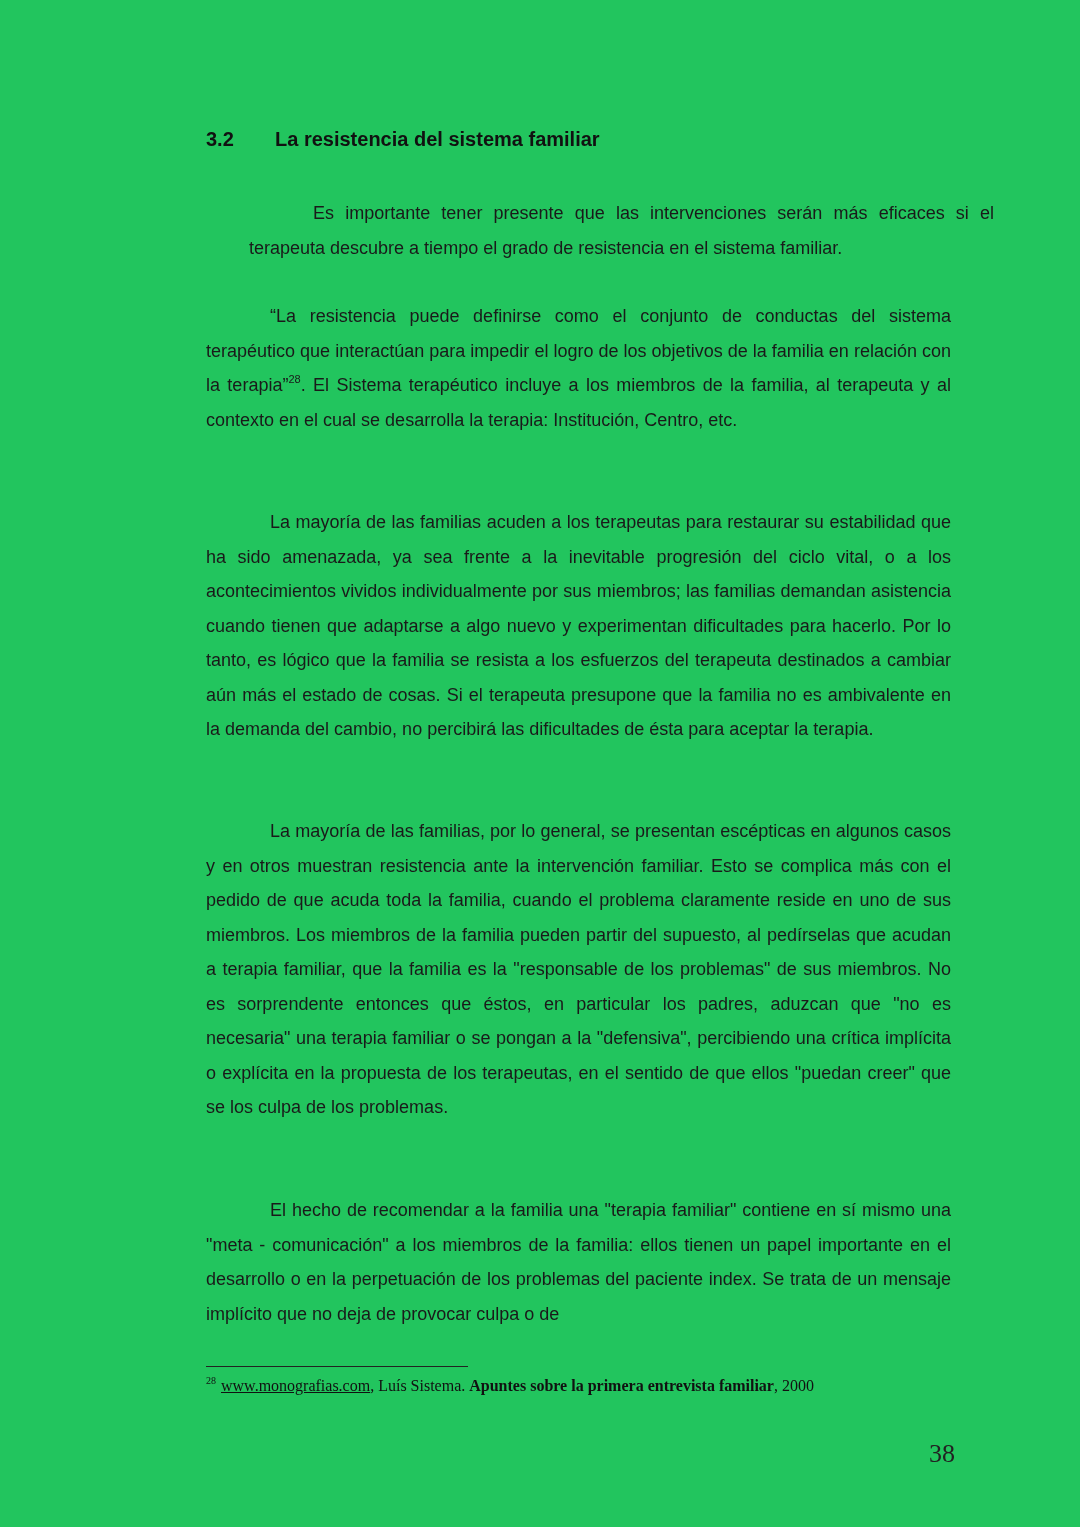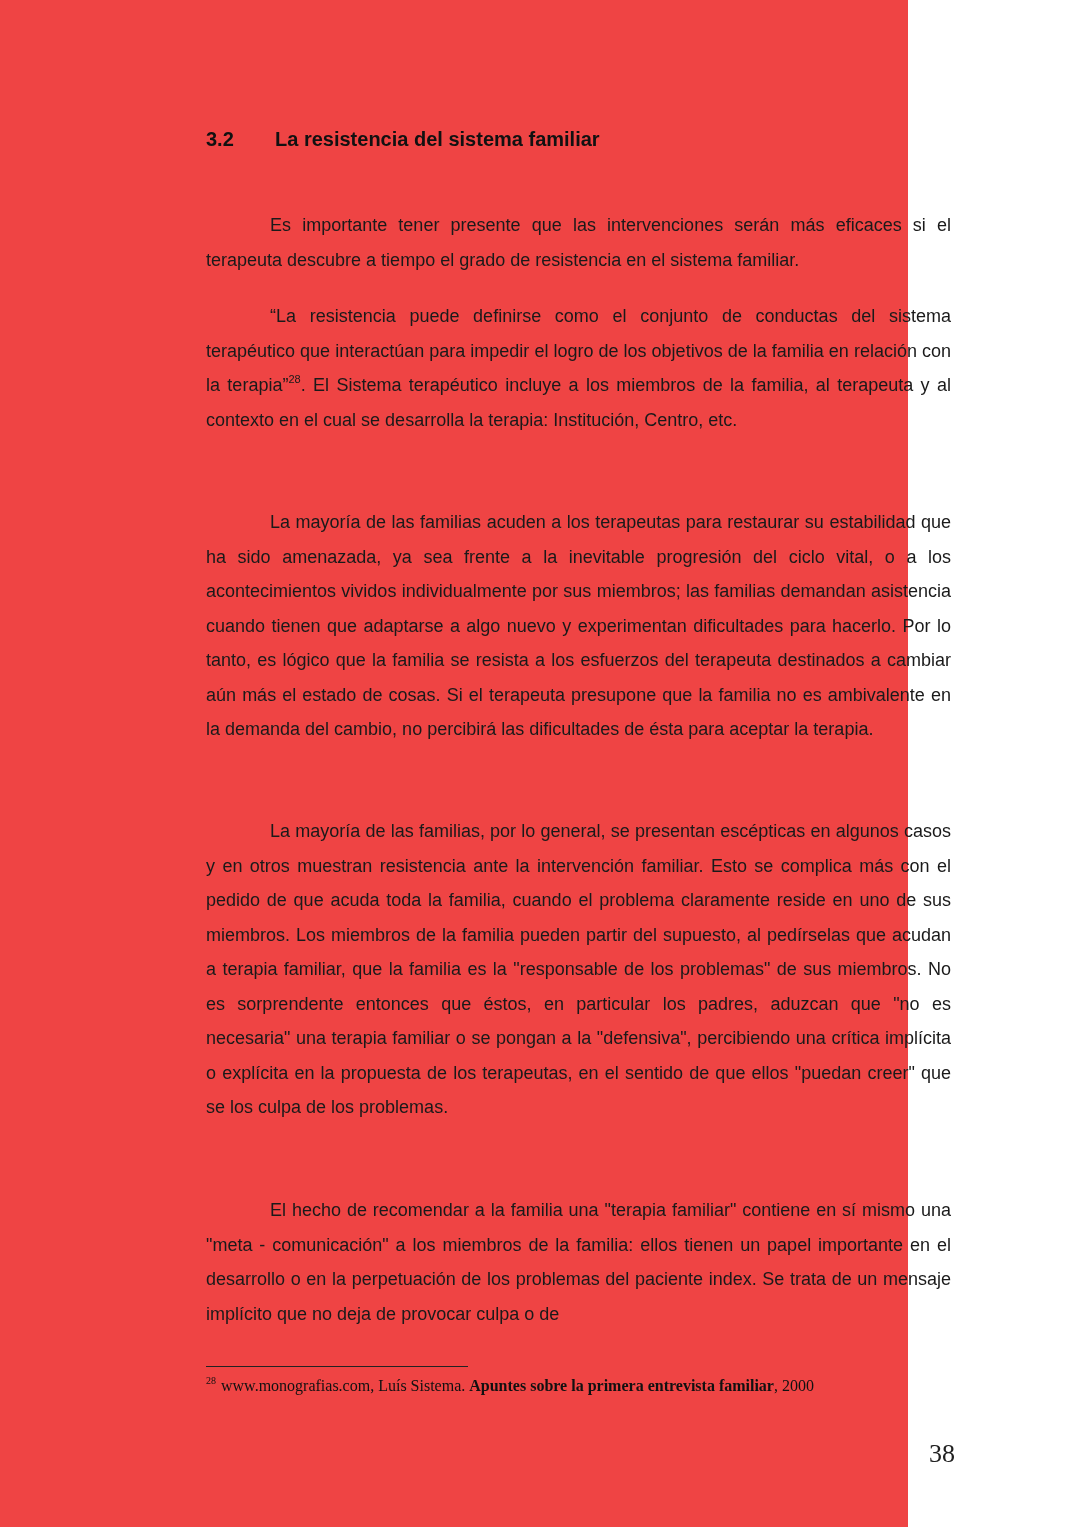--- a/index.html
+++ b/index.html
@@ -1,45 +1,45 @@
 <!DOCTYPE html>
 <html><head>
 <meta charset="utf-8">
 <style>
   html, body { margin: 0; padding: 0; background: #ffffff; }
   body { width: 1080px; height: 1527px; position: relative; overflow: hidden; }
-  .page { position: absolute; left: 0; top: 0; width: 908px; height: 1527px; background: #ef4444; color: #111; }
+  .page { position: absolute; left: 0; top: 0; width: 1080px; height: 1527px; background: #22c55e; color: #111; }
   .heading {
     position: absolute; left: 206px; top: 128px;
     font-family: "Liberation Sans", sans-serif; font-weight: bold; font-size: 20px;
     color: #111; white-space: nowrap;
   }
   .heading .num { display: inline-block; width: 69px; }
   .body-text {
     position: absolute; left: 206px; width: 745px;
     font-family: "Liberation Sans", sans-serif; font-size: 18px; line-height: 34.5px;
     text-align: justify; color: #1a1a1a;
   }
   .body-text p { margin: 0; text-indent: 64px; }
   .body-text sup { font-size: 11px; line-height: 0; vertical-align: 8px; }
-  .p1 { top: 208px; }
+  .p1 { top: 196px; margin-left: 43px; }
   .p2 { top: 299px; }
   .p3 { top: 505px; }
   .p4 { top: 814px; }
   .p5 { top: 1193px; }
   .footnote-rule {
     position: absolute; left: 206px; top: 1366px; width: 262px; height: 0;
     border-top: 1.3px solid #222;
   }
   .footnote {
     position: absolute; left: 206px; top: 1377px; white-space: nowrap;
     font-family: "Liberation Serif", serif; font-size: 16px; color: #111;
   }
   .footnote sup { font-size: 10px; vertical-align: 7px; line-height: 0; margin-right: 5px; }
-  .footnote .link { color: #111; }
+  .footnote .link { text-decoration: underline; color: #111; }
   .footnote b { font-weight: bold; }
   .page-number {
     position: absolute; left: 929px; top: 1439px;
     font-family: "Liberation Serif", serif; font-size: 26px; color: #222;
   }
 </style>
 </head>
 <body>
 
 <div class="page">

